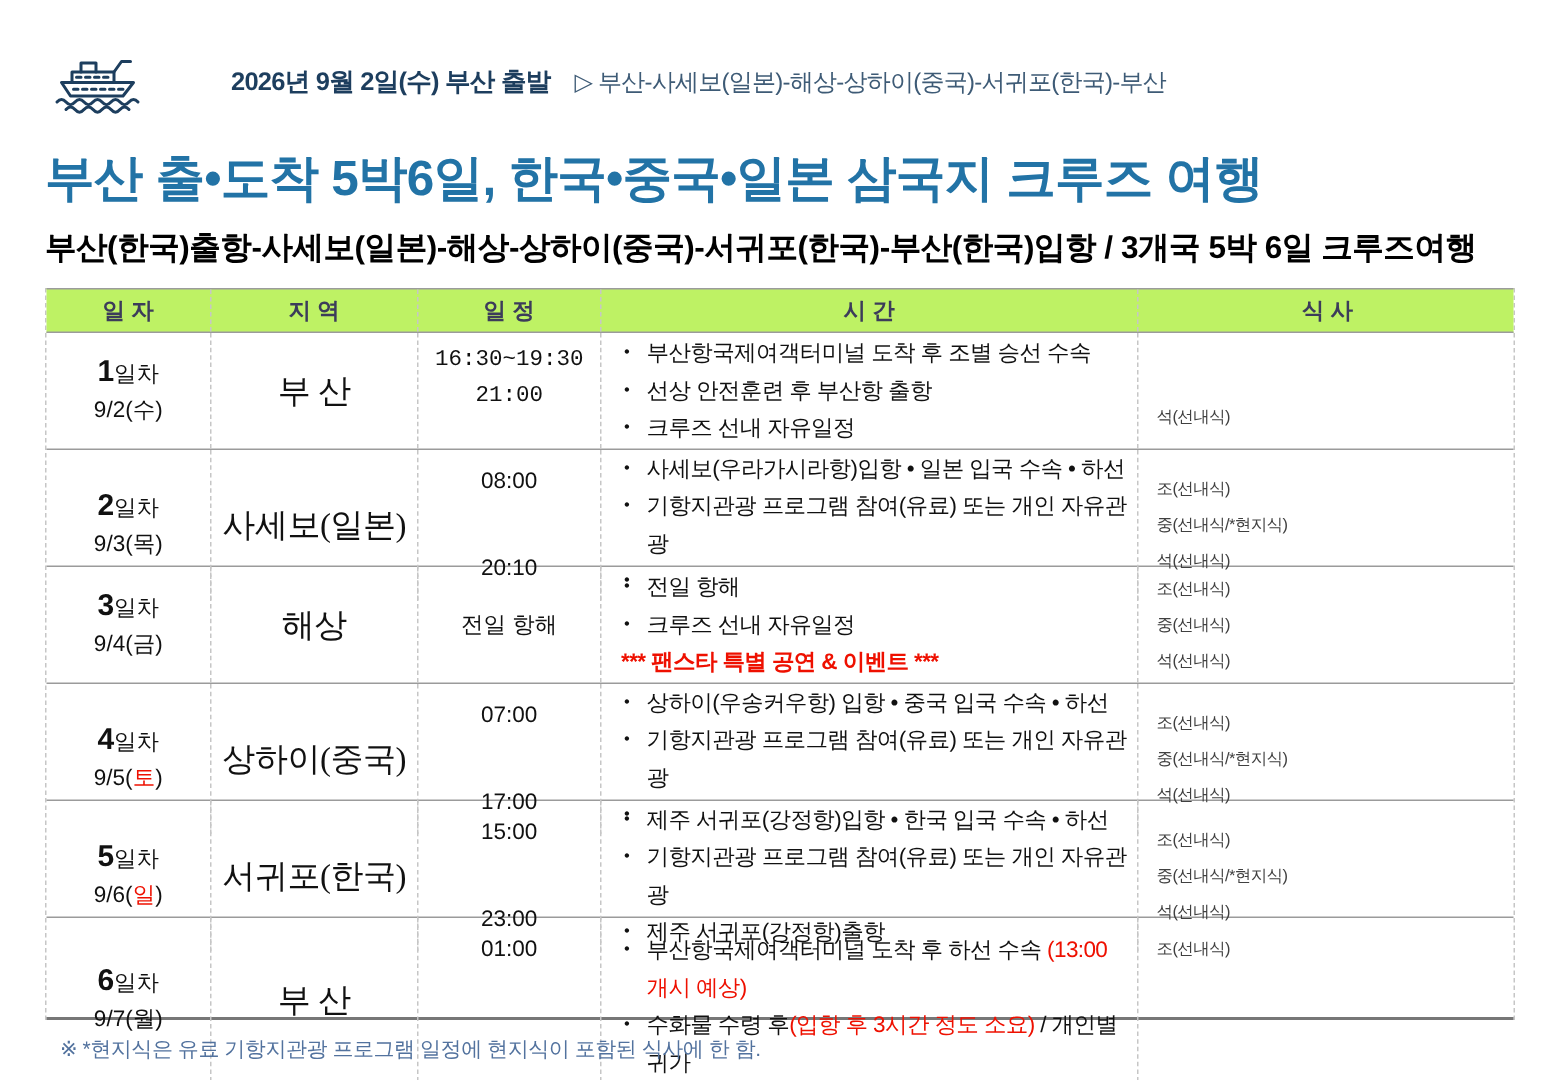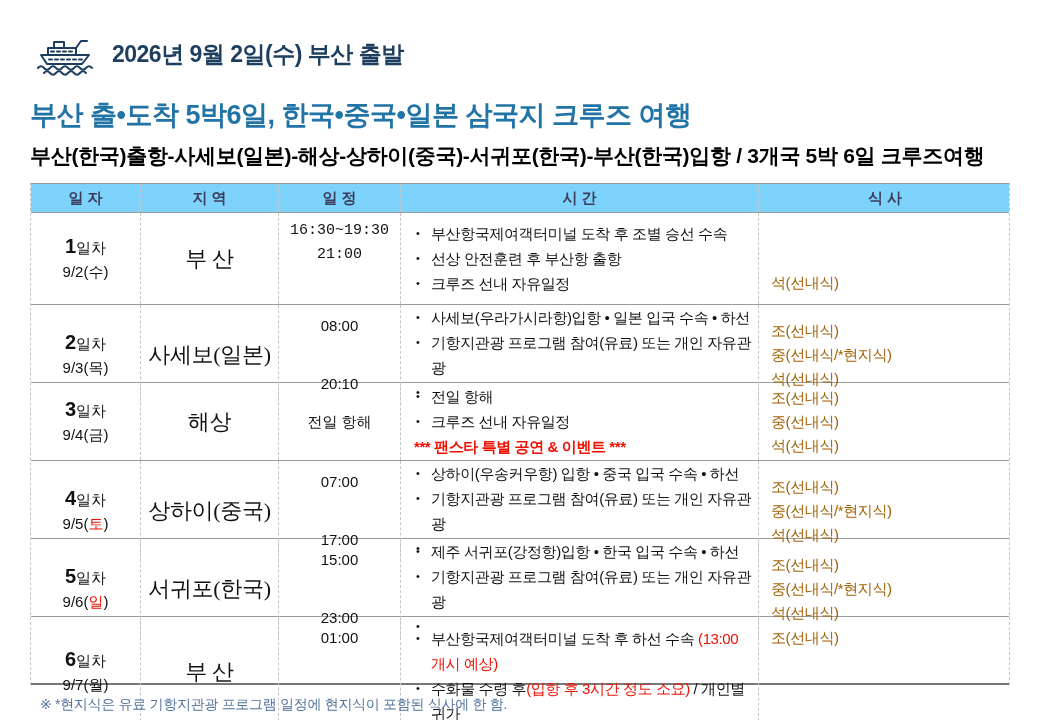--- a/index.html
+++ b/index.html
@@ -7,57 +7,57 @@
   body {
     width:1040px; height:720px; overflow:hidden;
     font-family:"Liberation Sans","DejaVu Sans",sans-serif;
     color:#222;
   }
   .page { position:relative; width:1040px; height:720px; background:#fff; }
 
   
   .hdr { display:flex; align-items:center; gap:16px; padding:32px 0 0 34px; }
   .hdr .ship { flex:none; margin-top:2px; }
-  .hdr-title { font-size:23px; font-weight:bold; color:#1d3e5e; letter-spacing:-0.5px; white-space:nowrap; }
+  .hdr-title { font-size:17px; font-weight:bold; color:#1d3e5e; letter-spacing:-0.5px; white-space:nowrap;margin-left:42px; }
   .hdr-route { font-size:16px; color:#3e5b76; letter-spacing:-0.5px; white-space:nowrap; padding-top:3px; }
 
-  .main-title { margin:21px 0 0 30px; font-size:27px; font-weight:bold; color:#2273a6; letter-spacing:-0.5px; white-space:nowrap; }
+  .main-title { margin:21px 0 0 30px; font-size:33px; font-weight:bold; color:#2273a6; letter-spacing:-0.5px; white-space:nowrap; }
   .subtitle   { margin:9px 0 0 30px; font-size:21px; font-weight:bold; color:#000; letter-spacing:-0.3px; white-space:nowrap; }
 
   
   .tbl { margin:13px 0 0 30px; width:980px;
          border-left:1px dashed #c6c6c6; border-right:1px dashed #c6c6c6; }
   .trow { display:grid; grid-template-columns:110px 138px 122px 358px 252px;
           border-bottom:1px solid #9b9b9b; }
-  .thead { height:30px; background:#7dd3fc; border-top:1px solid #9b9b9b;
+  .thead { height:30px; background:#bef264; border-top:1px solid #9b9b9b;
            font-weight:bold; color:#3c3c5a; font-size:15px; }
   .thead .cell { display:flex; align-items:center; justify-content:center; }
   .cell { border-right:1px dashed #c6c6c6; }
   .cell:last-child { border-right:none; }
-  .h82{height:92px} .h78{height:78px} .h68{height:68px}
+  .h82{height:78px} .h78{height:78px} .h68{height:68px}
   .last{border-bottom:2px solid #777;}
 
   .c-day { display:flex; flex-direction:column; align-items:center; justify-content:center;
            font-size:15px; line-height:24px; color:#111; }
   .day-num { font-size:20px; font-weight:bold; }
   .c-reg { display:flex; align-items:center; justify-content:center; font-size:22px; color:#111; letter-spacing:-0.3px;font-family:Liberation Serif, serif; }
   .c-time { display:flex; flex-direction:column; align-items:center; font-size:15px; line-height:24px; color:#111; }
   .time-top     { justify-content:flex-start; padding-top:6px;font-family:Liberation Mono, monospace; }
   .time-between { justify-content:space-between; padding:9px 0; }
   .time-center  { justify-content:center; }
   .time-t8      { justify-content:flex-start; padding-top:9px; }
 
   .c-sch { display:flex; flex-direction:column; justify-content:center;
            padding:0 6px 0 13px; font-size:15px; line-height:25px; color:#111; letter-spacing:-0.4px; }
   .sch-t10 { justify-content:flex-start; padding-top:9px; }
   .bul { display:flex; }
   .bul .dot { flex:none; width:17px; font-size:11px; line-height:25px; text-align:left; padding-left:2px; }
 
   .c-meal { display:flex; flex-direction:column; justify-content:center;
-            padding:0 4px 0 12px; font-size:15px; line-height:24px; color:#a16207; letter-spacing:-0.4px; }
+            padding:0 4px 0 12px; font-size:11px; line-height:24px; color:#404040; letter-spacing:-0.4px; }
   .meal-bottom { justify-content:flex-end; padding-bottom:9px; }
   .meal-t10    { justify-content:flex-start; padding-top:9px; }
 
   .red { color:#ee1000; }
   .special { color:#ee1000; font-weight:bold; letter-spacing:-0.4px; }
 
   .footnote { margin:11px 0 0 40px; font-size:14px; color:#52729e; letter-spacing:-0.3px; }
 </style>
 </head>
 <body>
@@ -71,20 +71,21 @@
         <path d="M14 21 v-7 h28 v7"></path>
         <path d="M20 14 v-6 h10 v6"></path>
         <path d="M42 14 l5 -7 h6"></path>
         <path d="M17 17.5 h22" stroke-dasharray="3 3"></path>
         <path d="M15 25.5 h34" stroke-dasharray="3 3"></path>
         <path d="M4 34 q3 -3.5 6 0 t6 0 t6 0 t6 0 t6 0 t6 0 t6 0 t6 0 t6 0"></path>
         <path d="M10 39 q3 -3.5 6 0 t6 0 t6 0 t6 0 t6 0 t6 0 t6 0"></path>
       </g>
     </svg>
     <span class="hdr-title">2026년 9월 2일(수) 부산 출발</span>
+    <span class="hdr-route">▷ 부산-사세보(일본)-해상-상하이(중국)-서귀포(한국)-부산</span>
   </div>
 
   <div class="main-title">부산 출•도착 5박6일, 한국•중국•일본 삼국지 크루즈 여행</div>
   <div class="subtitle">부산(한국)출항-사세보(일본)-해상-상하이(중국)-서귀포(한국)-부산(한국)입항 / 3개국  5박 6일 크루즈여행</div>
 
   <div class="tbl">
 
     <div class="trow thead">
       <div class="cell">일 자</div>
       <div class="cell">지 역</div>
@@ -223,20 +224,21 @@
         <div class="bul">
             <span class="dot">•</span>
             <span>제주 서귀포(강정항)입항 • 한국 입국 수속 • 하선</span>
           </div>
         <div class="bul">
             <span class="dot">•</span>
             <span>기항지관광 프로그램 참여(유료) 또는 개인 자유관광</span>
           </div>
         <div class="bul">
             <span class="dot">•</span>
+            <span>제주 서귀포(강정항)출항</span>
           </div>
       </div>
       <div class="cell c-meal">
         <div>조(선내식)</div>
         <div>중(선내식/*현지식)</div>
         <div>석(선내식)</div>
       </div>
     </div>
 
     <div class="trow h68 last">

